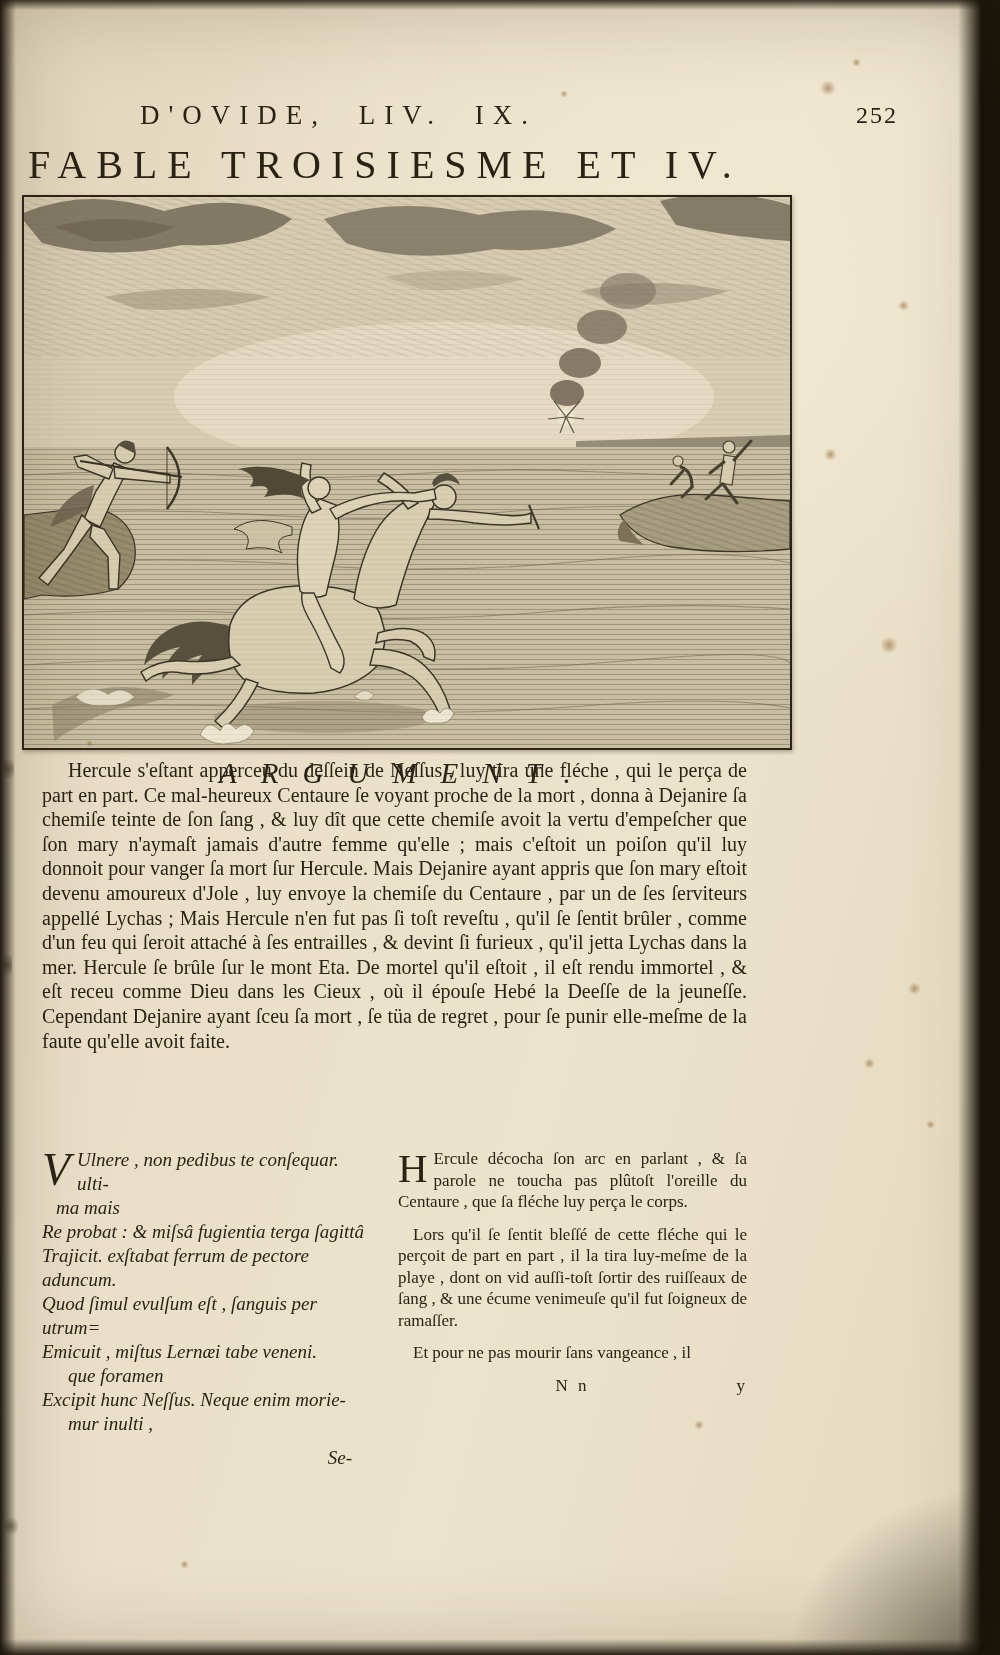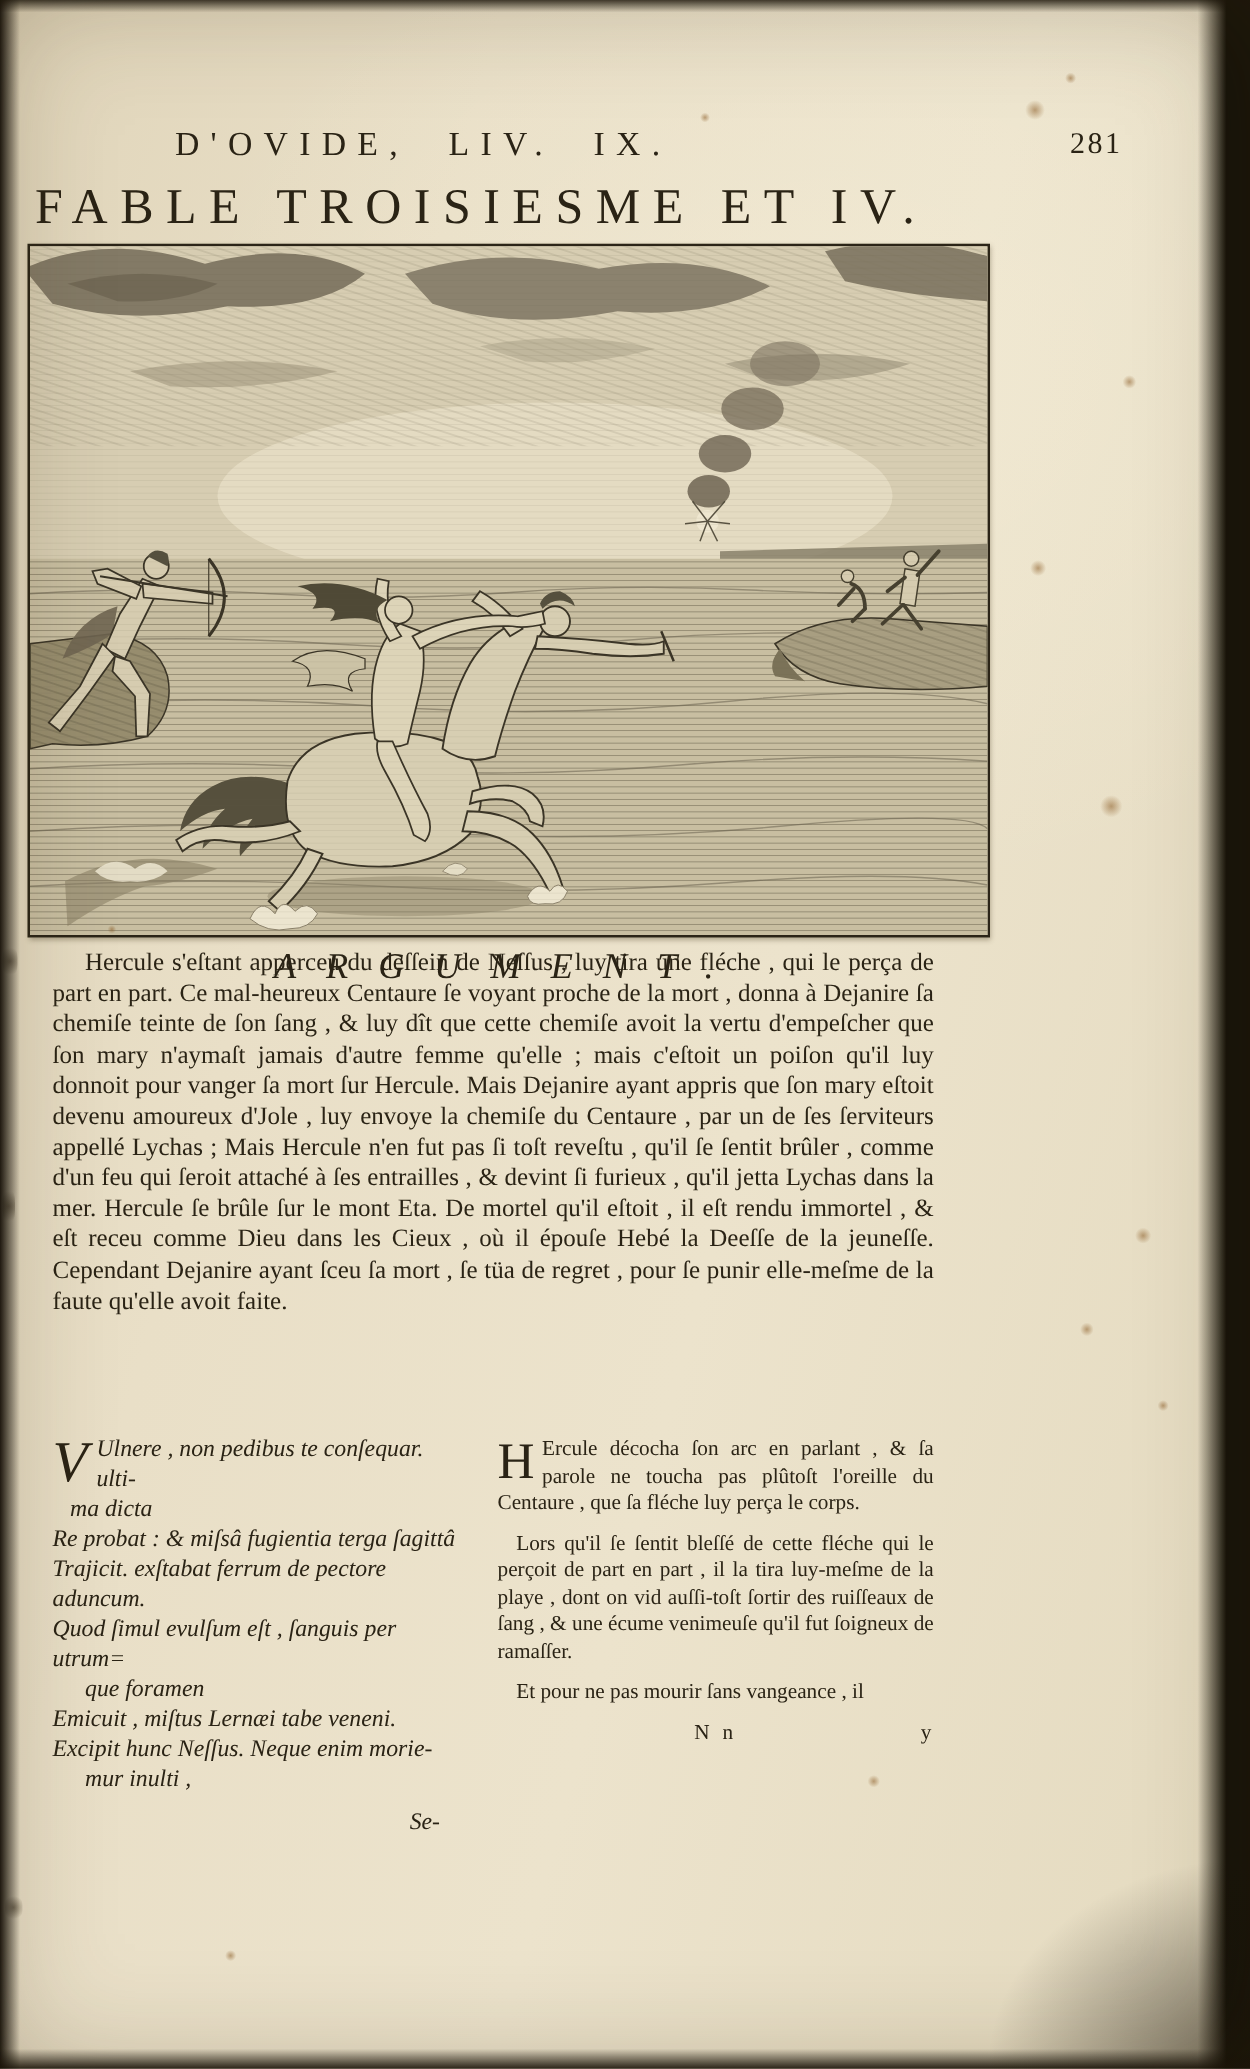--- a/index.html
+++ b/index.html
@@ -61,21 +61,21 @@
   .smudge{position:absolute;border-radius:40%;pointer-events:none;
     background:radial-gradient(circle,rgba(55,44,25,0.5) 0%,rgba(55,44,25,0) 75%);}
 </style>
 </head>
 <body>
 
 <div class="scan">
 
   <div class="running-header">
     <span class="header-title">D'OVIDE, LIV. IX.</span>
-    <span class="page-number">281</span>
+    <span class="page-number">252</span>
   </div>
 
   <h1 class="fable-title">FABLE TROISIESME ET IV.</h1>
 
   <figure class="engraving">
     <svg viewBox="0 0 766 551" preserveAspectRatio="none">
       <defs>
         <pattern id="hH" width="7" height="5" patternUnits="userSpaceOnUse">
           <path d="M0 2.5 H7" stroke="#5f5843" stroke-width="0.7"></path>
         </pattern>
@@ -209,26 +209,26 @@
 
   <h2 class="argument-heading">ARGUMENT.</h2>
 
   <p class="argument-text">Hercule s'eſtant apperceu du deſſein de Neſſus , luy tira une fléche , qui le perça de part en part. Ce mal-heureux Centaure ſe voyant proche de la mort , donna à Dejanire ſa chemiſe teinte de ſon ſang , &amp; luy dît que cette chemiſe avoit la vertu d'empeſcher que ſon mary n'aymaſt jamais d'autre femme qu'elle ; mais c'eſtoit un poiſon qu'il luy donnoit pour vanger ſa mort ſur Hercule. Mais Dejanire ayant appris que ſon mary eſtoit devenu amoureux d'Jole , luy envoye la chemiſe du Centaure , par un de ſes ſerviteurs appellé Lychas ; Mais Hercule n'en fut pas ſi toſt reveſtu , qu'il ſe ſentit brûler , comme d'un feu qui ſeroit attaché à ſes entrailles , &amp; devint ſi furieux , qu'il jetta Lychas dans la mer. Hercule ſe brûle ſur le mont Eta. De mortel qu'il eſtoit , il eſt rendu immortel , &amp; eſt receu comme Dieu dans les Cieux , où il épouſe Hebé la Deeſſe de la jeuneſſe. Cependant Dejanire ayant ſceu ſa mort , ſe tüa de regret , pour ſe punir elle-meſme de la faute qu'elle avoit faite.</p>
 
   <div class="columns">
 
     <div class="col-latin">
       <span class="dropcap">V</span>
       <div class="vline">Ulnere , non pedibus te conſequar. ulti-</div>
-      <div class="vline cont-a">ma dicta</div>
+      <div class="vline cont-a">ma mais</div>
       <div class="vline">Re probat : &amp; miſsâ fugientia terga ſagittâ</div>
       <div class="vline">Trajicit. exſtabat ferrum de pectore aduncum.</div>
       <div class="vline">Quod ſimul evulſum eſt , ſanguis per utrum=</div>
+      <div class="vline">Emicuit , miſtus Lernæi tabe veneni.</div>
       <div class="vline cont-b">que foramen</div>
-      <div class="vline">Emicuit , miſtus Lernæi tabe veneni.</div>
       <div class="vline">Excipit hunc Neſſus. Neque enim morie-</div>
       <div class="vline cont-b">mur inulti ,</div>
       <div class="catchword-left">Se-</div>
     </div>
 
     <div class="col-french">
       <p class="fp"><span class="dropcap2">H</span><span>Ercule décocha ſon arc en parlant , &amp; ſa parole ne toucha pas plûtoſt l'oreille du Centaure , que ſa fléche luy perça le corps.</span></p>
       <p class="fp indent">Lors qu'il ſe ſentit bleſſé de cette fléche qui le perçoit de part en part , il la tira luy-meſme de la playe , dont on vid auſſi-toſt ſortir des ruiſſeaux de ſang , &amp; une écume venimeuſe qu'il fut ſoigneux de ramaſſer.</p>
       <p class="fp indent last">Et pour ne pas mourir ſans vangeance , il</p>
       <div class="sig-row">

